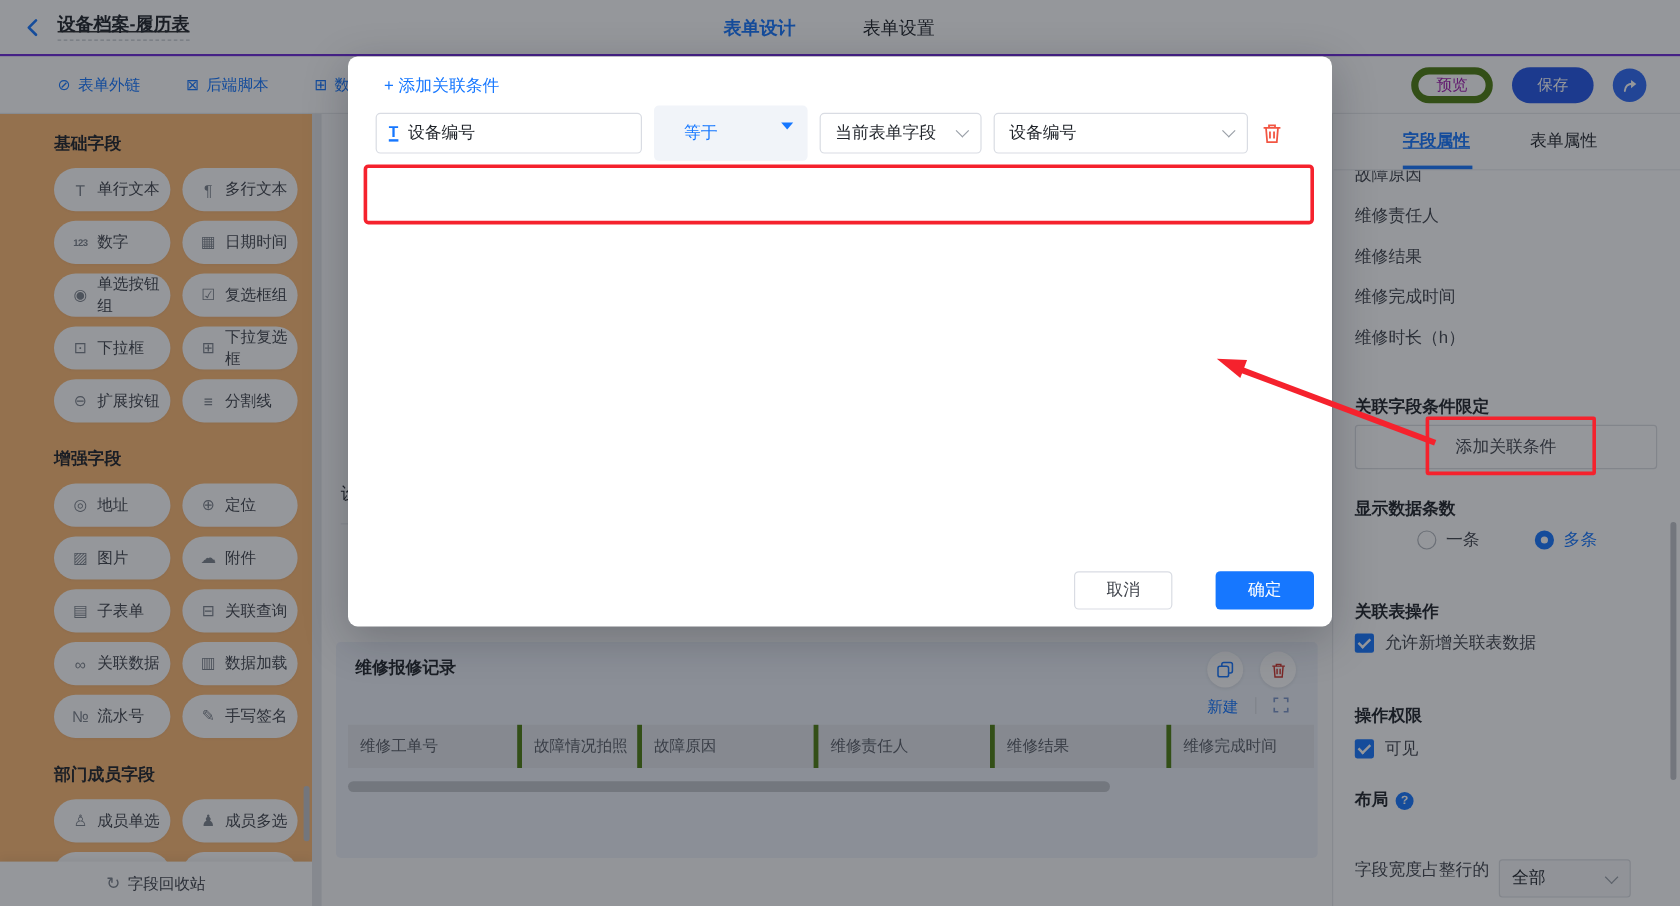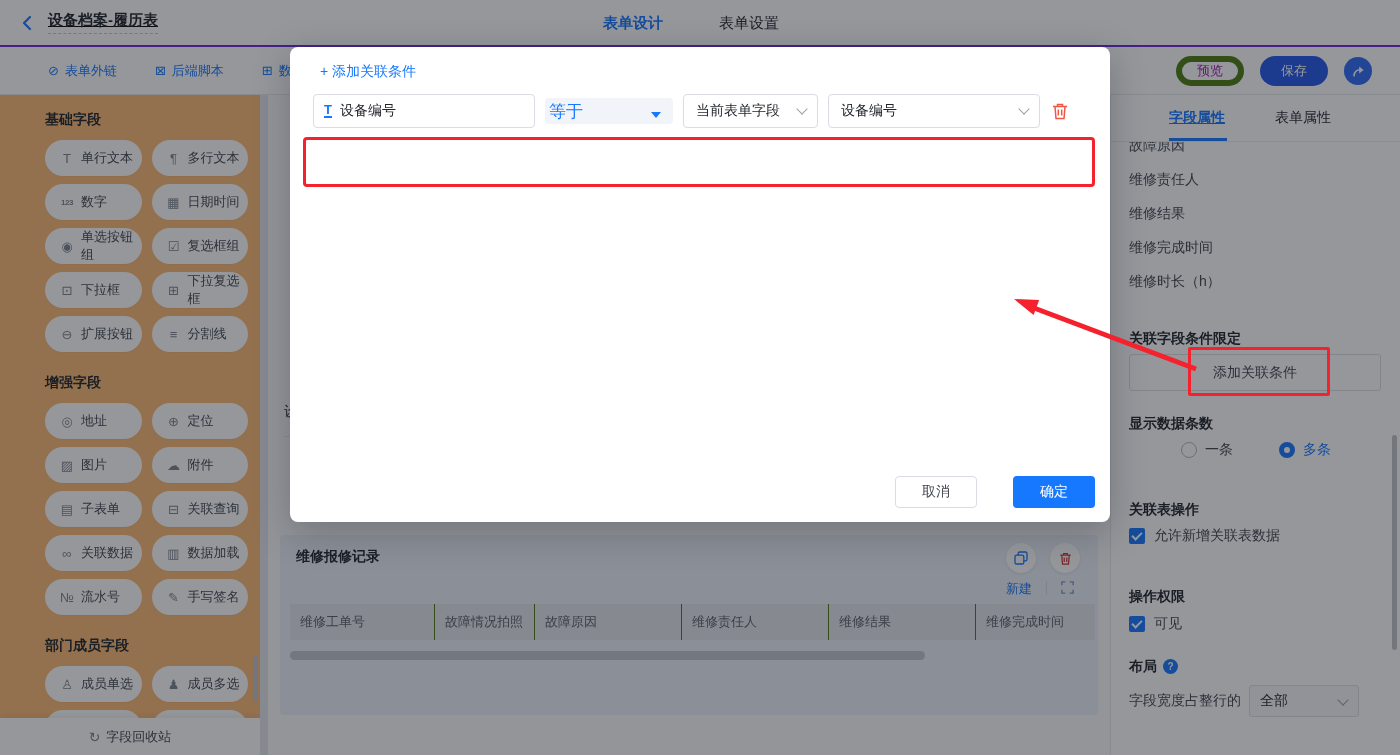--- a/index.html
+++ b/index.html
@@ -61,21 +61,21 @@
   .form-divider { position:absolute; left:16px; top:341px; width:820px; height:1px; background:#e8e9eb; }
   .field-card { position:absolute; left:12px; top:440px; width:818px; height:180px; background:#edf1f8; border-radius:4px; }
   .card-title { position:absolute; left:16px; top:13px; font-size:14px; font-weight:bold; color:#1f2329; }
   .card-circle { position:absolute; top:8px; width:30px; height:30px; border-radius:50%; background:#fff;
                  display:flex; align-items:center; justify-content:center; cursor:pointer; box-shadow:0 1px 3px rgba(31,35,41,.1); }
   .cc-copy { left:726px; } .cc-del { left:770px; }
   .card-new { position:absolute; left:726px; top:45px; font-size:13px; color:#1677ff; cursor:pointer; }
   .card-vdiv { position:absolute; left:766px; top:46px; width:1px; height:14px; background:#d6d9df; }
   .card-expand { position:absolute; left:780px; top:45px; width:16px; height:16px; cursor:pointer; color:#7d96c8; }
   .rtable { position:absolute; left:10px; top:69px; width:805px; height:36px; background:#e3e6ec; display:flex; }
-  .rth { height:36px; border-right:1px solid #4d7c0f; display:flex; align-items:center; padding-left:10px;
+  .rth { height:36px; border-right:4px solid #4d7c0f; display:flex; align-items:center; padding-left:10px;
          font-size:13px; color:#5a5e66; white-space:nowrap; overflow:hidden; }
   .rth:last-child { border-right:none; }
   .hscroll { position:absolute; left:10px; top:116px; width:635px; height:9px; border-radius:5px; background:#c2c5cb; cursor:pointer; }
 
   
   .panel { position:absolute; left:1110px; top:95px; width:290px; height:660px; background:#fff;
            border-left:1px solid #e6e7e9; overflow:hidden; }
   .panel-header { position:absolute; left:0; top:0; width:290px; height:47px; background:#fff; z-index:2;
                   border-bottom:1px solid #ebedf0; display:flex; align-items:center; padding-left:58px; gap:50px; }
   .ptab { font-size:14px; color:#1f2329; cursor:pointer; }
@@ -90,21 +90,21 @@
   .radio { display:flex; align-items:center; gap:8px; font-size:14px; color:#42464e; cursor:pointer; }
   .rdot { width:16px; height:16px; border-radius:50%; border:1px solid #b3b7bd; background:#fff; flex:none; }
   .rdot.on { border:5px solid #1677ff; }
   .radio.sel { color:#1677ff; }
   .chk-row { position:absolute; left:18px; display:flex; align-items:center; gap:9px; font-size:14px; color:#42464e; cursor:pointer; }
   .cbox { width:16px; height:16px; border-radius:2px; background:#1677ff; position:relative; flex:none; }
   .cbox::after { content:""; position:absolute; left:5px; top:2px; width:4px; height:8px;
                  border:solid #fff; border-width:0 2px 2px 0; transform:rotate(45deg); }
   .qmark { display:inline-flex; width:15px; height:15px; border-radius:50%; background:#1677ff; color:#fff;
            font-size:10px; align-items:center; justify-content:center; margin-left:6px; vertical-align:1px; cursor:pointer; }
-  .width-row { position:absolute; left:18px; top:590px; display:flex; align-items:center; }
+  .width-row { position:absolute; left:18px; top:621px; display:flex; }
   .width-label { font-size:14px; color:#42464e; }
   .pselect { margin-left:8px; width:110px; height:32px; border:1px solid #dcdee2; border-radius:3px; background:#f7f8fa;
              display:flex; align-items:center; padding:0 10px; font-size:14px; color:#1f2329; cursor:pointer; position:relative; }
   .panel-scrollbar { position:absolute; right:3px; top:340px; width:5px; height:215px; border-radius:3px; background:#c1c4c9; }
 
   .chev { width:8px; height:8px; border:solid #9aa0a8; border-width:0 1.5px 1.5px 0; transform:rotate(45deg);
           position:absolute; right:11px; top:10px; }
 
   
   .backdrop { position:absolute; inset:0; background:rgba(20,25,34,0.45); z-index:50; }
@@ -112,22 +112,22 @@
            box-shadow:0 10px 36px rgba(15,20,30,.25); z-index:60; }
   .modal-header { height:56px; border-bottom:1px solid #ebedf0; display:flex; align-items:center; padding:0 30px; }
   .modal-title { font-size:16px; font-weight:bold; color:#1f2329; }
   .modal-close { position:absolute; right:22px; top:12px; font-size:24px; color:#9aa0a8; cursor:pointer;
                  width:28px; height:28px; display:flex; align-items:center; justify-content:center; }
   .add-link { margin:16px 0 0 30px; display:inline-block; font-size:14px; color:#1677ff; cursor:pointer; }
   .cond-row { margin:13px 30px 0 23px; height:34px; display:flex; gap:10px; align-items:center; }
   .cond-field { width:222px; height:34px; border:1px solid #d9dce3; border-radius:4px; display:flex;
                 align-items:center; padding-left:10px; gap:8px; font-size:14px; color:#1f2329; background:#fff; }
   .t-icon { color:#1677ff; font-size:13px; font-weight:bold; border-bottom:2px solid #1677ff; line-height:12px; }
-  .cond-op { width:128px; height:26px; background:#f1f4f9; border-radius:4px; display:flex; align-items:center;
-             padding-left:4px; font-size:17px; color:#1677ff; position:relative; cursor:pointer; }
+  .cond-op { width:128px; height:46px; background:#f1f4f9; border-radius:4px; display:flex; align-items:center;
+             padding-left:25px; font-size:14px; color:#1677ff; position:relative; cursor:pointer; }
   .caret-dn { position:absolute; right:12px; top:14px; width:0; height:0;
               border-left:5px solid transparent; border-right:5px solid transparent; border-top:6px solid #1677ff; }
   .cond-sel { height:34px; border:1px solid #d9dce3; border-radius:4px; display:flex; align-items:center;
               padding-left:12px; font-size:14px; color:#1f2329; position:relative; background:#fff; cursor:pointer; }
   .w135 { width:135px; } .w212 { width:212px; }
   .row-trash { width:20px; height:20px; color:#f25643; cursor:pointer; flex:none; }
   .modal-footer { position:absolute; right:15px; bottom:14px; display:flex; gap:16px; }
   .btn-cancel { width:82px; height:32px; border:1px solid #d9dce3; border-radius:4px; background:#fff;
                 font-size:14px; color:#42464e; display:flex; align-items:center; justify-content:center; cursor:pointer; }
   .btn-ok { width:82px; height:32px; border-radius:4px; background:#1677ff; font-size:14px; color:#fff;

